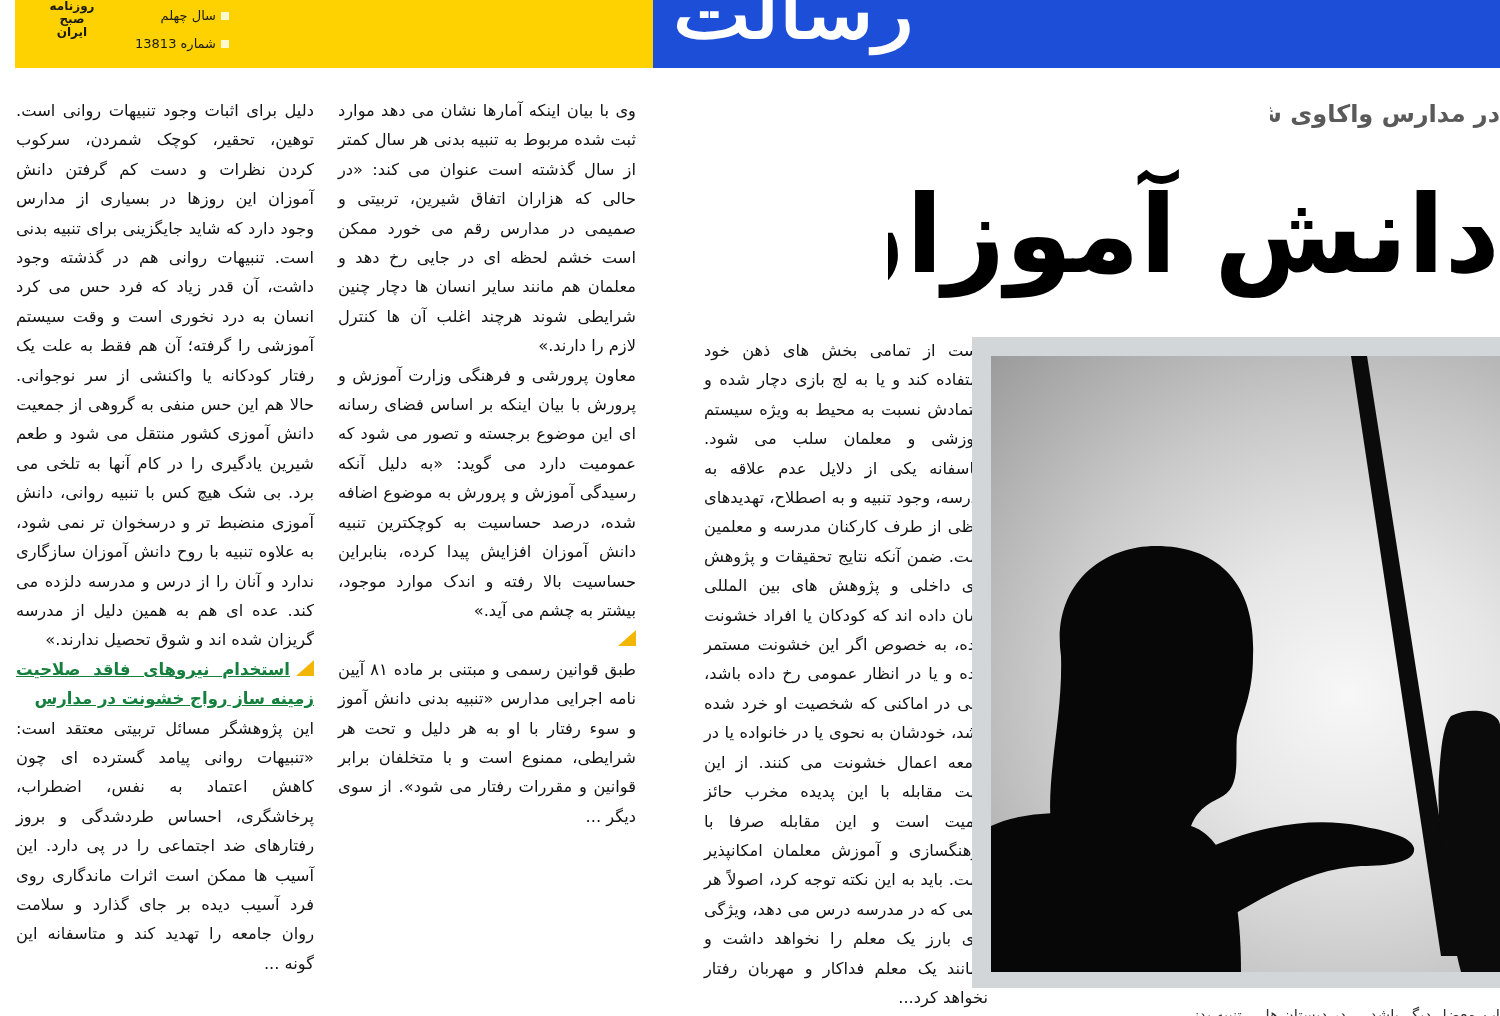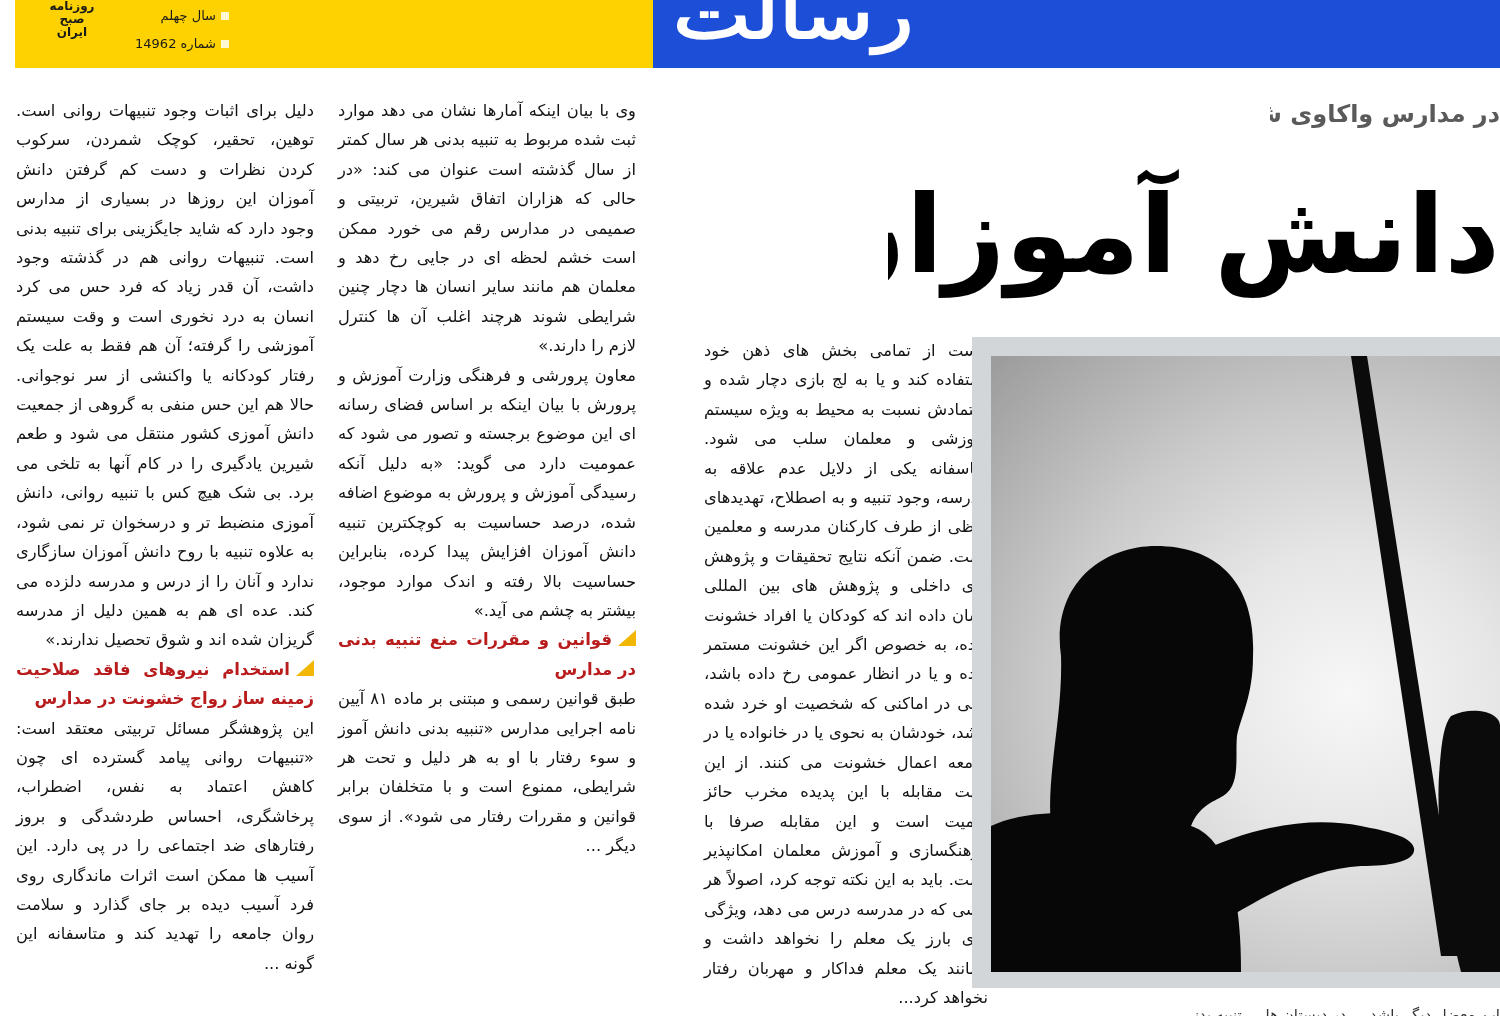--- a/index.html
+++ b/index.html
@@ -16,21 +16,21 @@
   .mast-sq { display: inline-block; width: 8px; height: 8px; background: #fff8d0; margin-left: 5px; }
   .mast-paper { position: absolute; left: 24px; top: 0px; width: 66px; direction: rtl; text-align: center; font-family: "DejaVu Sans", sans-serif; font-weight: bold; font-size: 12px; color: #1a1a1a; line-height: 13px; }
 
   
   .col { position: absolute; direction: rtl; text-align: justify; text-align-last: right; font-family: "DejaVu Sans", sans-serif; font-size: 16.3px; line-height: 29.4px; color: #141414; }
   .col p { margin: 0; }
   .col-a { left: 16px; top: 96px; width: 298px; }
   .col-b { left: 338px; top: 96px; width: 298px; }
   .col-c { left: 656px; top: 336px; width: 284px; margin-left: 48px; }
 
-  .subhead { font-weight: bold; font-size: 16.5px; line-height: 29.4px; color: #b91c1c; position: relative; }
+  .subhead { font-weight: bold; font-size: 16.5px; line-height: 29.4px; color: #15803d; position: relative; text-decoration: underline; }
   .sub-marker { display: inline-block; width: 0; height: 0; border-left: 18px solid transparent; border-bottom: 16px solid #f2b705; margin-left: 6px; vertical-align: -1px; }
 
   
   .kicker { position: absolute; right: 0; top: 100px; direction: rtl; font-family: "DejaVu Sans", sans-serif; font-weight: bold; font-size: 24px; color: #5a5a5a; white-space: nowrap; width: 230px; overflow: hidden; text-align: left; }
   .headline { position: absolute; left: 888px; top: 160px; width: 612px; height: 150px; overflow: hidden; direction: rtl; text-align: left; }
   .headline span { font-family: "DejaVu Sans", sans-serif; font-weight: bold; font-size: 108px; line-height: 150px; color: #000; white-space: nowrap; letter-spacing: -3px; }
 
   
   .photo-frame { position: absolute; left: 972px; top: 337px; width: 528px; height: 651px; background: #d3d6d8; }
   .photo { position: absolute; left: 19px; top: 19px; width: 509px; height: 616px; overflow: hidden;
@@ -48,42 +48,42 @@
       <div>صبح</div>
       <div>ایران</div>
     </div>
     <div class="mast-info">
       <div class="mast-line">
         <span class="mast-sq"></span>
         <span>سال چهلم</span>
       </div>
       <div class="mast-line">
         <span class="mast-sq"></span>
-        <span>شماره 14962</span>
+        <span>شماره 13813</span>
       </div>
     </div>
   </div>
   <div class="mast-red">
     <div class="mast-logo">رسالت</div>
   </div>
 </div>
 
 <div class="col col-a">
   <p>دلیل برای اثبات وجود تنبیهات روانی است. توهین، تحقیر، کوچک شمردن، سرکوب کردن نظرات و دست کم گرفتن دانش آموزان این روزها در بسیاری از مدارس وجود دارد که شاید جایگزینی برای تنبیه بدنی است. تنبیهات روانی هم در گذشته وجود داشت، آن قدر زیاد که فرد حس می کرد انسان به درد نخوری است و وقت سیستم آموزشی را گرفته؛ آن هم فقط به علت یک رفتار کودکانه یا واکنشی از سر نوجوانی. حالا هم این حس منفی به گروهی از جمعیت دانش آموزی کشور منتقل می شود و طعم شیرین یادگیری را در کام آنها به تلخی می برد. بی شک هیچ کس با تنبیه روانی، دانش آموزی منضبط تر و درسخوان تر نمی شود، به علاوه تنبیه با روح دانش آموزان سازگاری ندارد و آنان را از درس و مدرسه دلزده می کند. عده ای هم به همین دلیل از مدرسه گریزان شده اند و شوق تحصیل ندارند.»</p>
   <div class="subhead">
     <span class="sub-marker"></span><span>استخدام نیروهای فاقد صلاحیت زمینه ساز رواج خشونت در مدارس</span>
   </div>
   <p>این پژوهشگر مسائل تربیتی معتقد است: «تنبیهات روانی پیامد گسترده ای چون کاهش اعتماد به نفس، اضطراب، پرخاشگری، احساس طردشدگی و بروز رفتارهای ضد اجتماعی را در پی دارد. این آسیب ها ممکن است اثرات ماندگاری روی فرد آسیب دیده بر جای گذارد و سلامت روان جامعه را تهدید کند و متاسفانه این گونه ...</p>
 </div>
 
 <div class="col col-b">
   <p>وی با بیان اینکه آمارها نشان می دهد موارد ثبت شده مربوط به تنبیه بدنی هر سال کمتر از سال گذشته است عنوان می کند: «در حالی که هزاران اتفاق شیرین، تربیتی و صمیمی در مدارس رقم می خورد ممکن است خشم لحظه ای در جایی رخ دهد و معلمان هم مانند سایر انسان ها دچار چنین شرایطی شوند هرچند اغلب آن ها کنترل لازم را دارند.»</p>
   <p>معاون پرورشی و فرهنگی وزارت آموزش و پرورش با بیان اینکه بر اساس فضای رسانه ای این موضوع برجسته و تصور می شود که عمومیت دارد می گوید: «به دلیل آنکه رسیدگی آموزش و پرورش به موضوع اضافه شده، درصد حساسیت به کوچکترین تنبیه دانش آموزان افزایش پیدا کرده، بنابراین حساسیت بالا رفته و اندک موارد موجود، بیشتر به چشم می آید.»</p>
   <div class="subhead">
-    <span class="sub-marker"></span><span>قوانین و مقررات منع تنبیه بدنی در مدارس</span>
+    <span class="sub-marker"></span>
   </div>
   <p>طبق قوانین رسمی و مبتنی بر ماده ۸۱ آیین نامه اجرایی مدارس «تنبیه بدنی دانش آموز و سوء رفتار با او به هر دلیل و تحت هر شرایطی، ممنوع است و با متخلفان برابر قوانین و مقررات رفتار می شود». از سوی دیگر ...</p>
 </div>
 
 <div class="col col-c">
   <p>نیست از تمامی بخش های ذهن خود استفاده کند و یا به لج بازی دچار شده و اعتمادش نسبت به محیط به ویژه سیستم آموزشی و معلمان سلب می شود. متاسفانه یکی از دلایل عدم علاقه به مدرسه، وجود تنبیه و به اصطلاح، تهدیدهای لفظی از طرف کارکنان مدرسه و معلمین است. ضمن آنکه نتایج تحقیقات و پژوهش های داخلی و پژوهش های بین المللی نشان داده اند که کودکان یا افراد خشونت دیده، به خصوص اگر این خشونت مستمر بوده و یا در انظار عمومی رخ داده باشد، یعنی در اماکنی که شخصیت او خرد شده باشد، خودشان به نحوی یا در خانواده یا در جامعه اعمال خشونت می کنند. از این جهت مقابله با این پدیده مخرب حائز اهمیت است و این مقابله صرفا با فرهنگسازی و آموزش معلمان امکانپذیر است. باید به این نکته توجه کرد، اصولاً هر کسی که در مدرسه درس می دهد، ویژگی های بارز یک معلم را نخواهد داشت و همانند یک معلم فداکار و مهربان رفتار نخواهد کرد...</p>
 </div>
 
 <div class="kicker">در مدارس واکاوی شد</div>
 <div class="headline">

